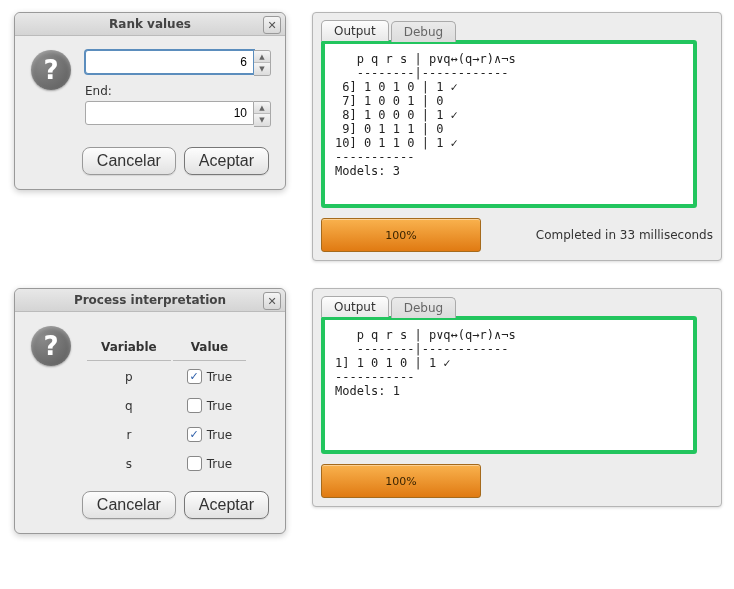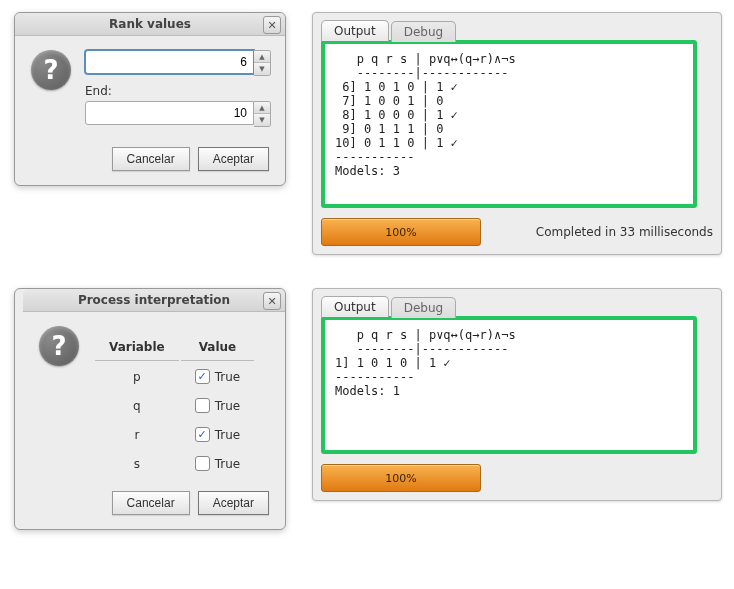--- a/index.html
+++ b/index.html
@@ -111,23 +111,23 @@
     .spinner-btns div:first-child { border-bottom: 1px solid #bbb; }
     .button-row {
       display: flex;
       justify-content: flex-end;
       gap: 8px;
       padding: 0 16px 14px 16px;
     }
     .btn {
       background: linear-gradient(#fdfdfd, #e2e2e2);
       border: 1px solid #999;
-      border-radius: 0;
+      border-radius: 8px;
       padding: 4px 14px;
-      font-size: 12px;
+      font-size: 16px;
       color: #333;
       cursor: pointer;
       box-shadow: 0 1px 1px rgba(0,0,0,0.1);
     }
     .btn.primary { border-color: #777; }
     .var-table {
       margin-top: 6px;
     }
     .var-table th {
       font-weight: bold;
@@ -212,21 +212,21 @@
     }
     .status-row {
       display: flex;
       align-items: center;
       padding: 4px 8px 8px 8px;
       gap: 10px;
     }
     .progress {
       flex-shrink: 0;
       width: 160px;
-      height: 28px;
+      height: 34px;
       border: 1px solid #a56a1c;
       border-radius: 3px;
       background: linear-gradient(#f9b24e, #e07a12);
       position: relative;
       display: flex;
       align-items: center;
       justify-content: center;
       font-size: 11px;
       color: #3a2400;
       box-shadow: inset 0 1px 0 rgba(255,255,255,0.4);
@@ -290,21 +290,21 @@
 -----------
 Models: 3</div>
   <div class="status-row">
     <div class="progress">
         <span>100%</span>
       </div>
     <span class="status-text">Completed in 33 milliseconds</span>
   </div>
 </div>
 
-<div class="dialog" style="left:14px; top:288px; width:272px;padding-left:8px;">
+<div class="dialog" style="left:14px; top:288px; width:272px;">
   <div class="titlebar">
     <span class="title">Process interpretation</span>
     <div class="close-btn">✕</div>
   </div>
   <div class="dialog-body">
     <div class="help-icon">?</div>
     <div class="form-area">
       <table class="var-table">
         <thead>
           <tr>

